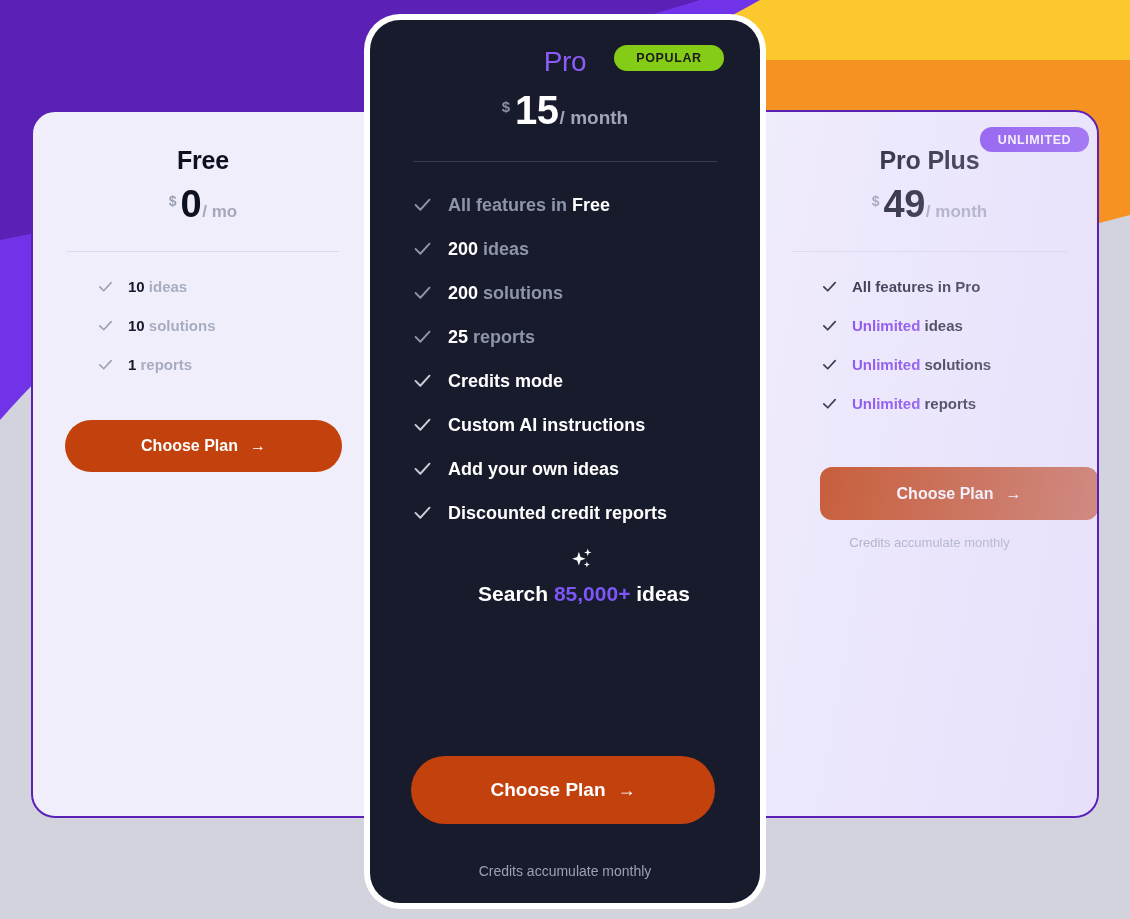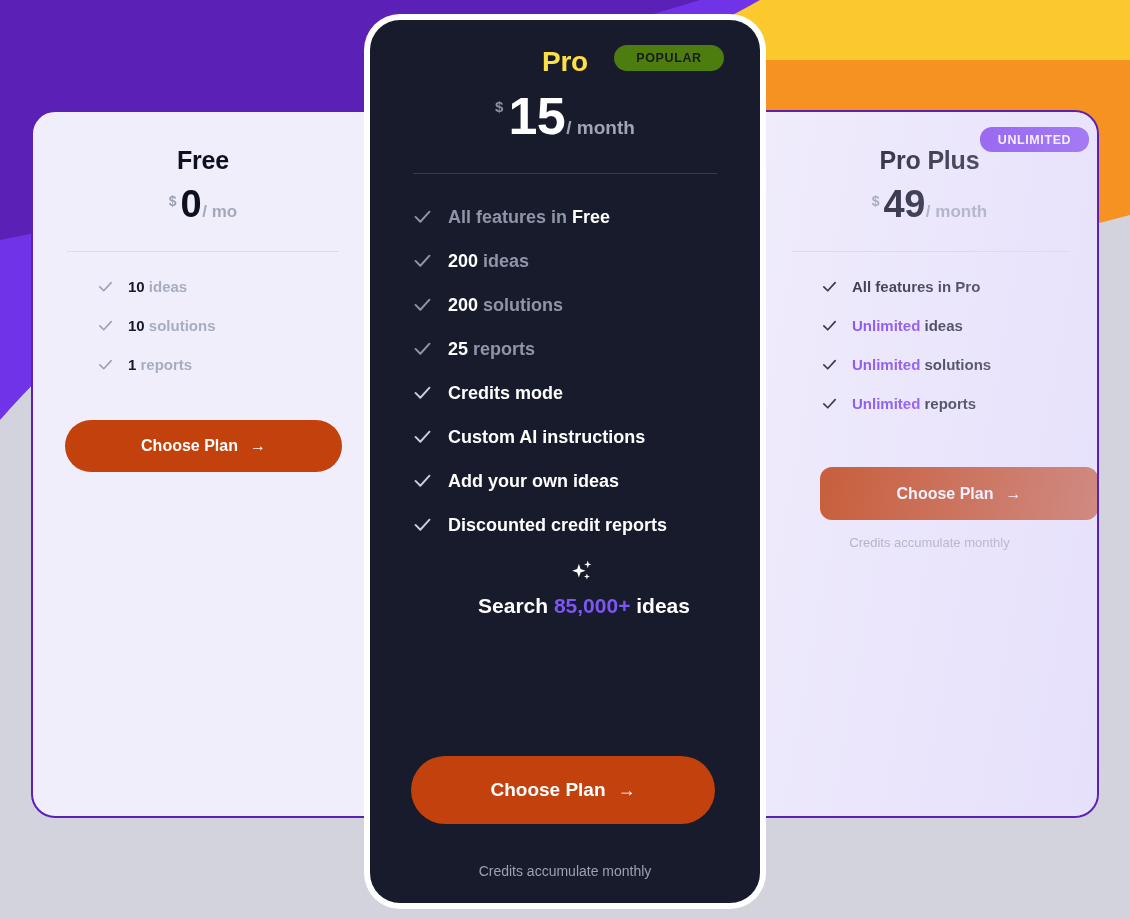--- a/index.html
+++ b/index.html
@@ -223,49 +223,49 @@
     border-radius: 30px;
     overflow: hidden;
     padding-top: 26px;
   }
 
   .badge-popular {
     top: 25px;
     right: 36px;
     width: 110px;
     height: 26px;
-    background: #4d7c0f;
+    background: #84cc16;
     color: #1b1b1b;
     border-radius: 13px;
   }
 
   .pro-title {
     text-align: center;
     font-size: 28px;
-    font-weight: bold;
-    color: #fde047;
+    font-weight: normal;
+    color: #8b5cf6;
     letter-spacing: -0.3px;
   }
 
   .pro-price {
     margin-top: 12px;
     display: flex;
     align-items: baseline;
     justify-content: center;
   }
   .pro-cur {
     font-size: 15px;
     font-weight: bold;
     color: #8b90a3;
     align-self: flex-start;
     margin-top: 8px;
     margin-right: 5px;
   }
   .pro-amt {
-    font-size: 52px;
+    font-size: 40px;
     font-weight: bold;
     color: #ffffff;
     line-height: 1;
     letter-spacing: -0.5px;
     text-align: right;
   }
   .pro-per {
     font-size: 19px;
     font-weight: bold;
     color: #9fa4b6;

